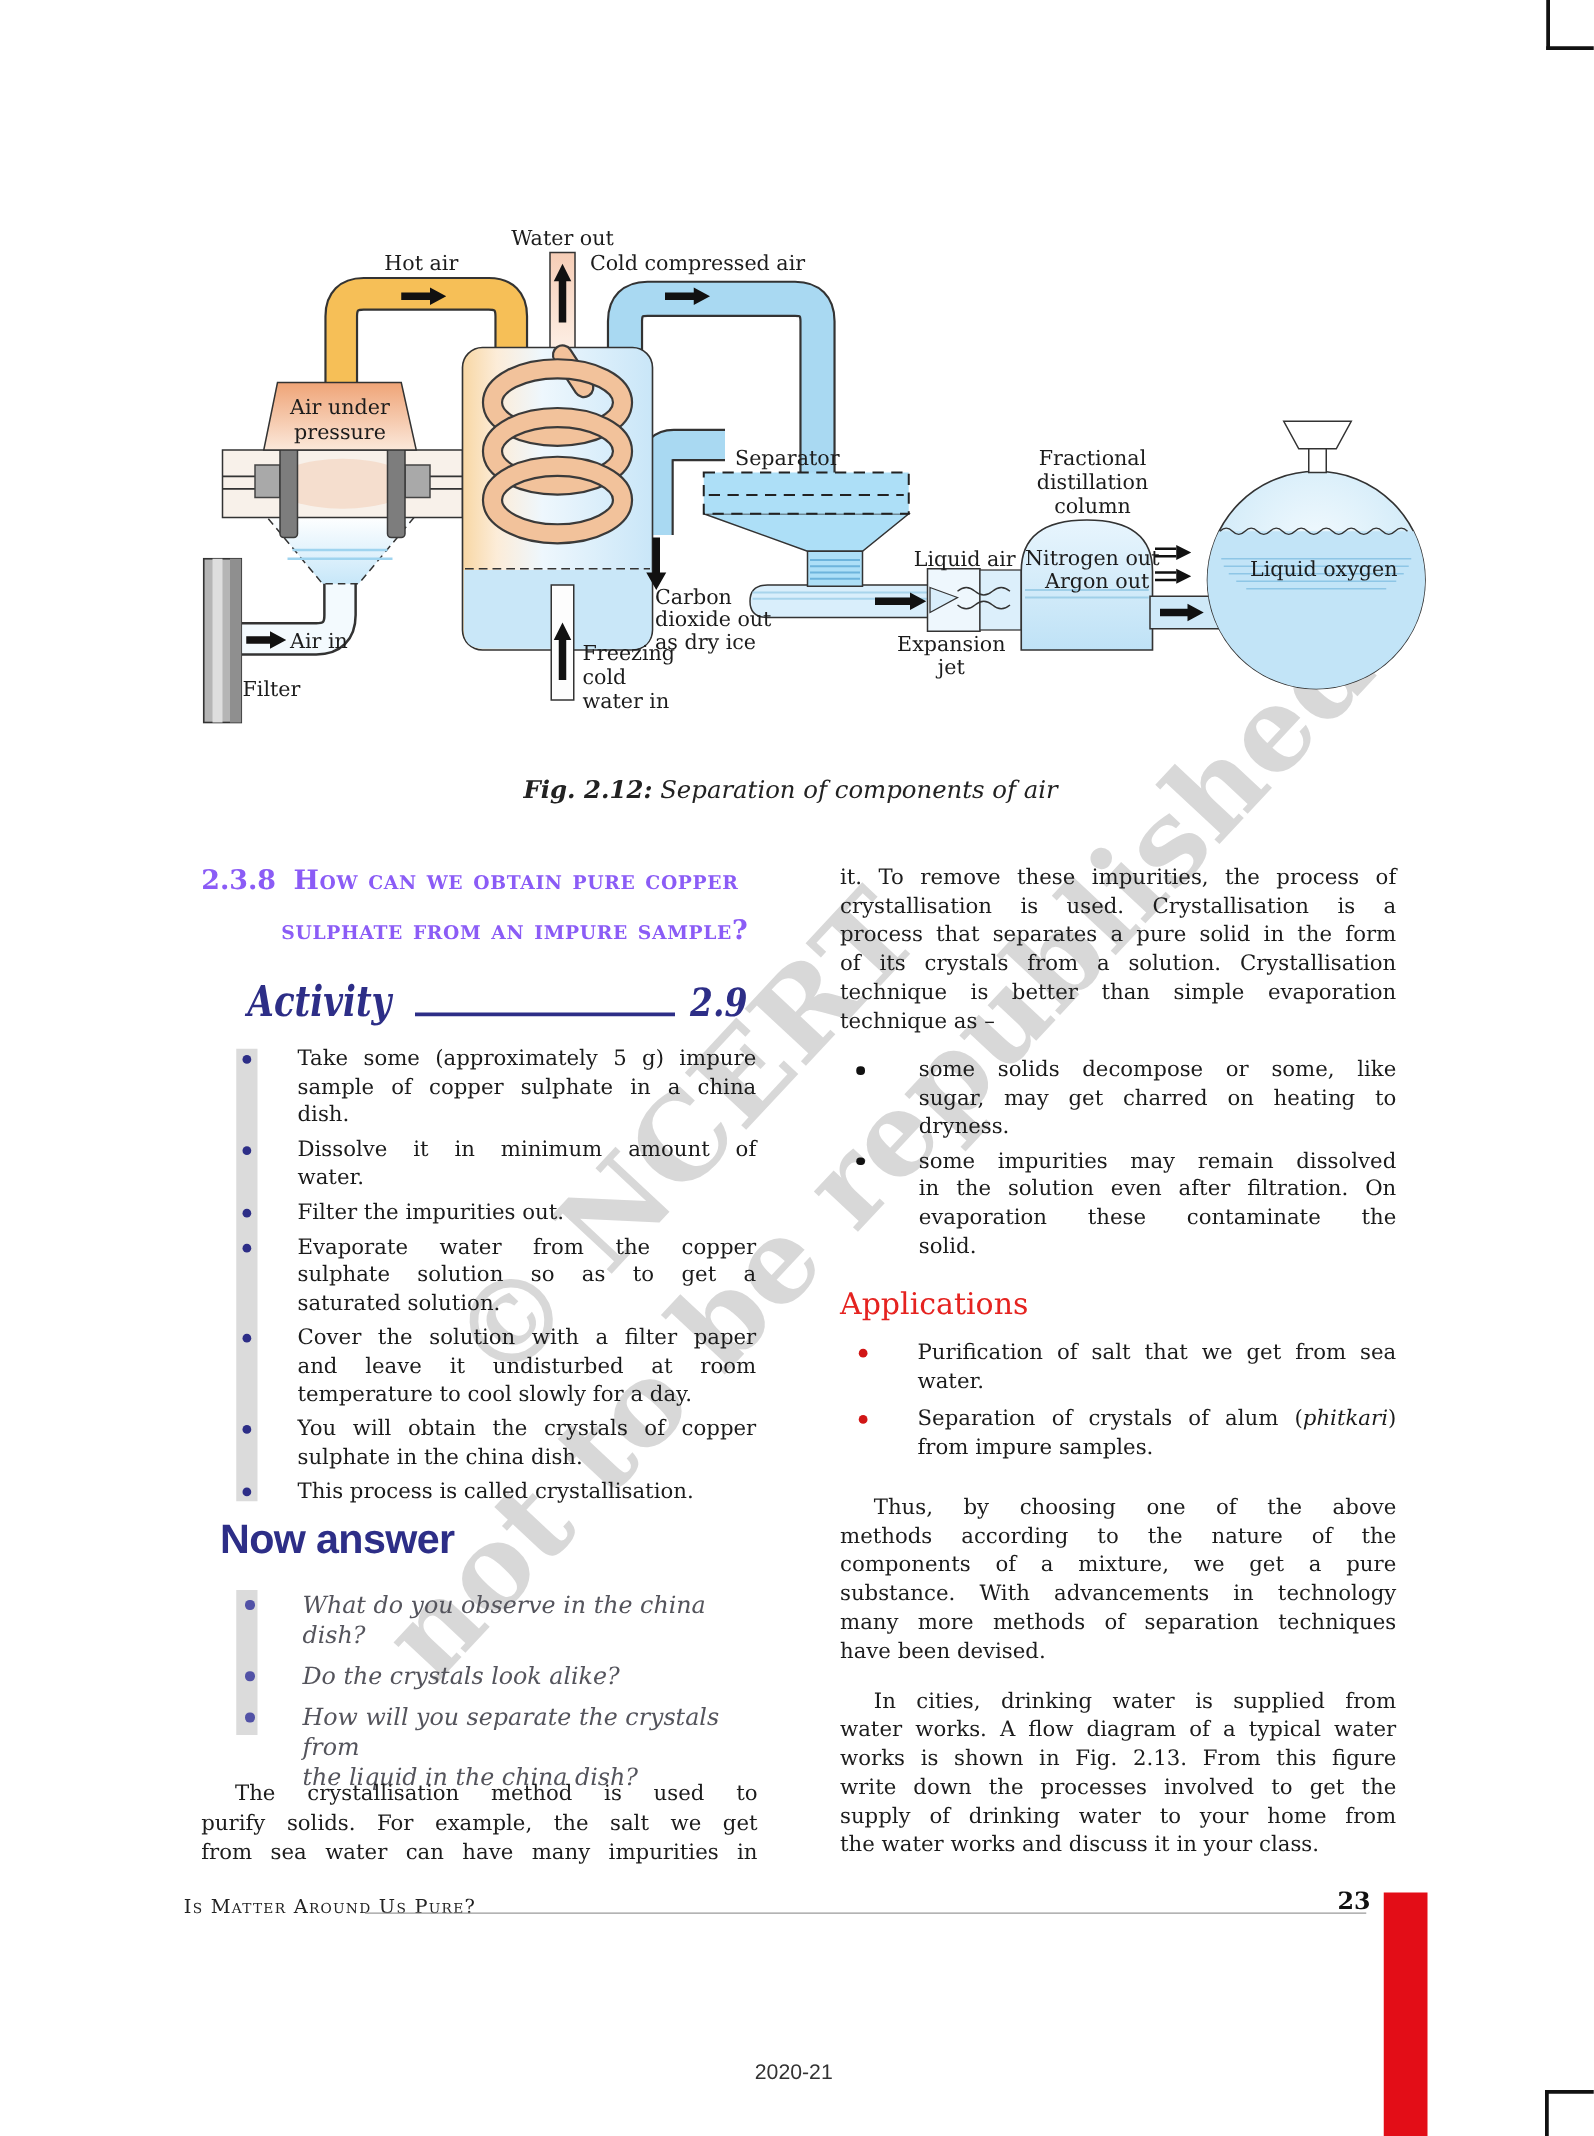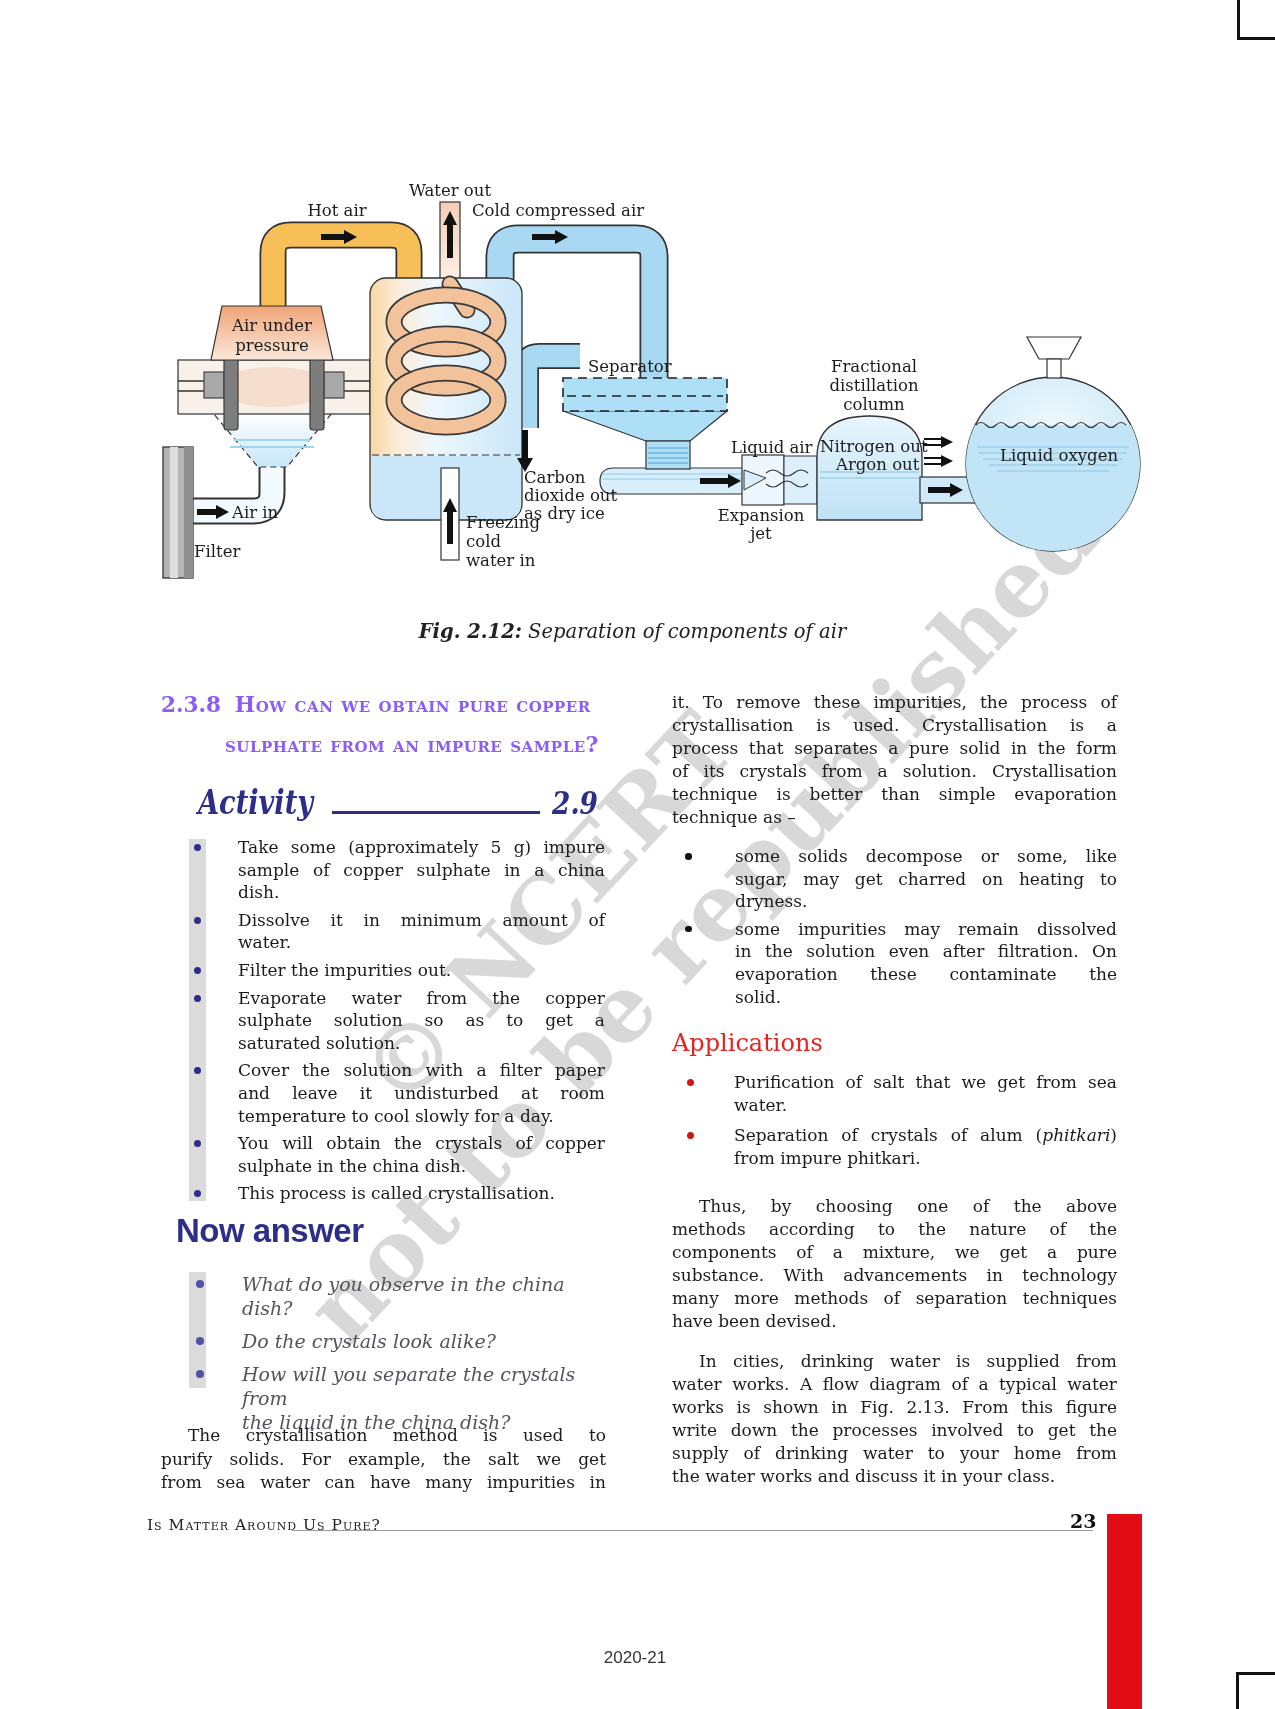--- a/index.html
+++ b/index.html
@@ -394,21 +394,21 @@
       <span class="b-dot"></span>
       <div class="b-text">
         <div class="jline">Purification of salt that we get from sea</div>
         <div class="jline lastline">water.</div>
       </div>
     </div>
     <div class="b-item">
       <span class="b-dot"></span>
       <div class="b-text">
         <div class="jline">Separation of crystals of alum (<i>phitkari</i>)</div>
-        <div class="jline lastline">from impure phitkari.</div>
+        <div class="jline lastline">from impure samples.</div>
       </div>
     </div>
   </div>
 
 <div class="para" id="para-r2">
     <div class="jline indent">Thus, by choosing one of the above</div>
     <div class="jline">methods according to the nature of the</div>
     <div class="jline">components of a mixture, we get a pure</div>
     <div class="jline">substance. With advancements in technology</div>
     <div class="jline">many more methods of separation techniques</div>

